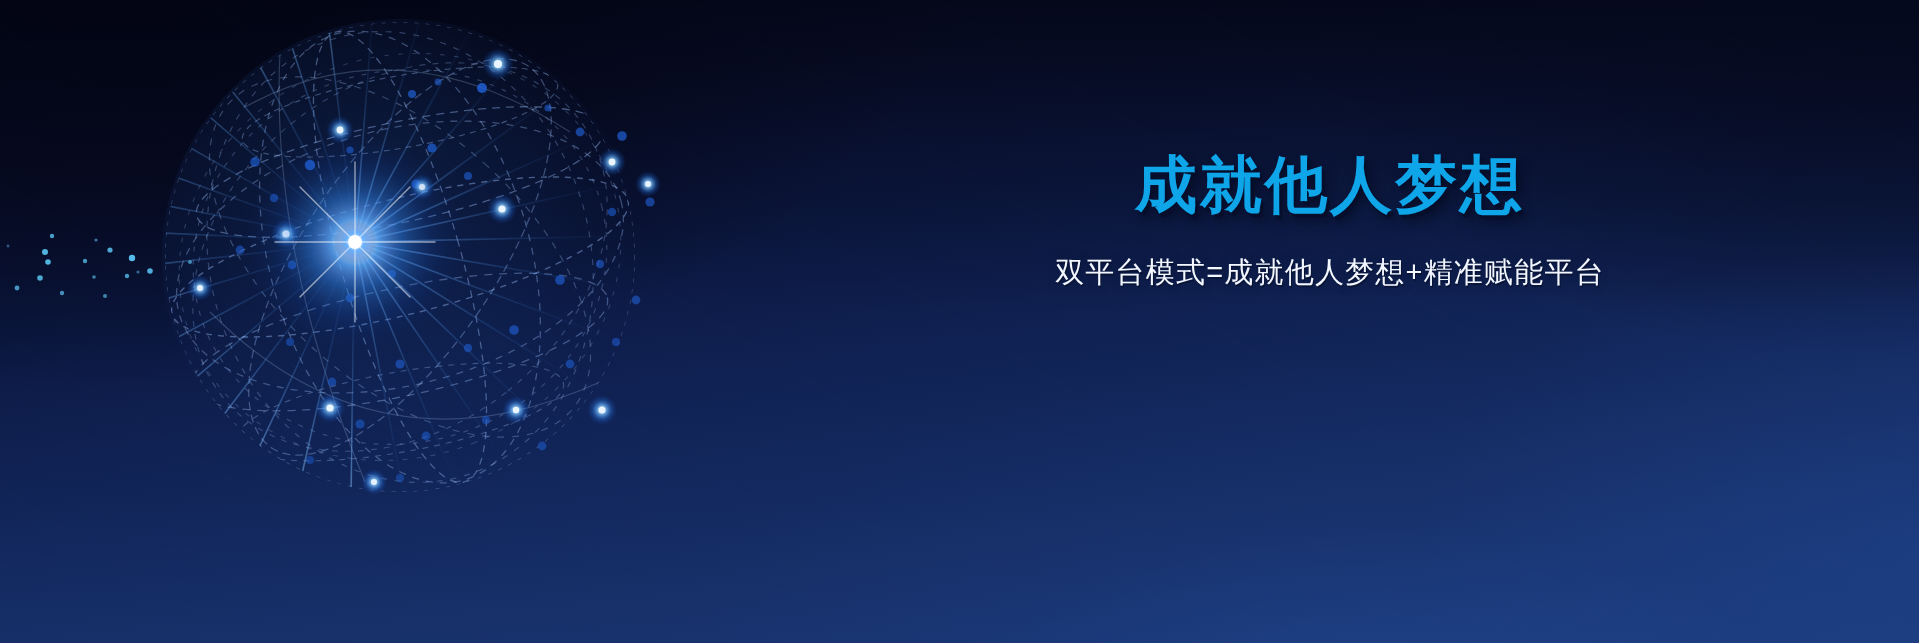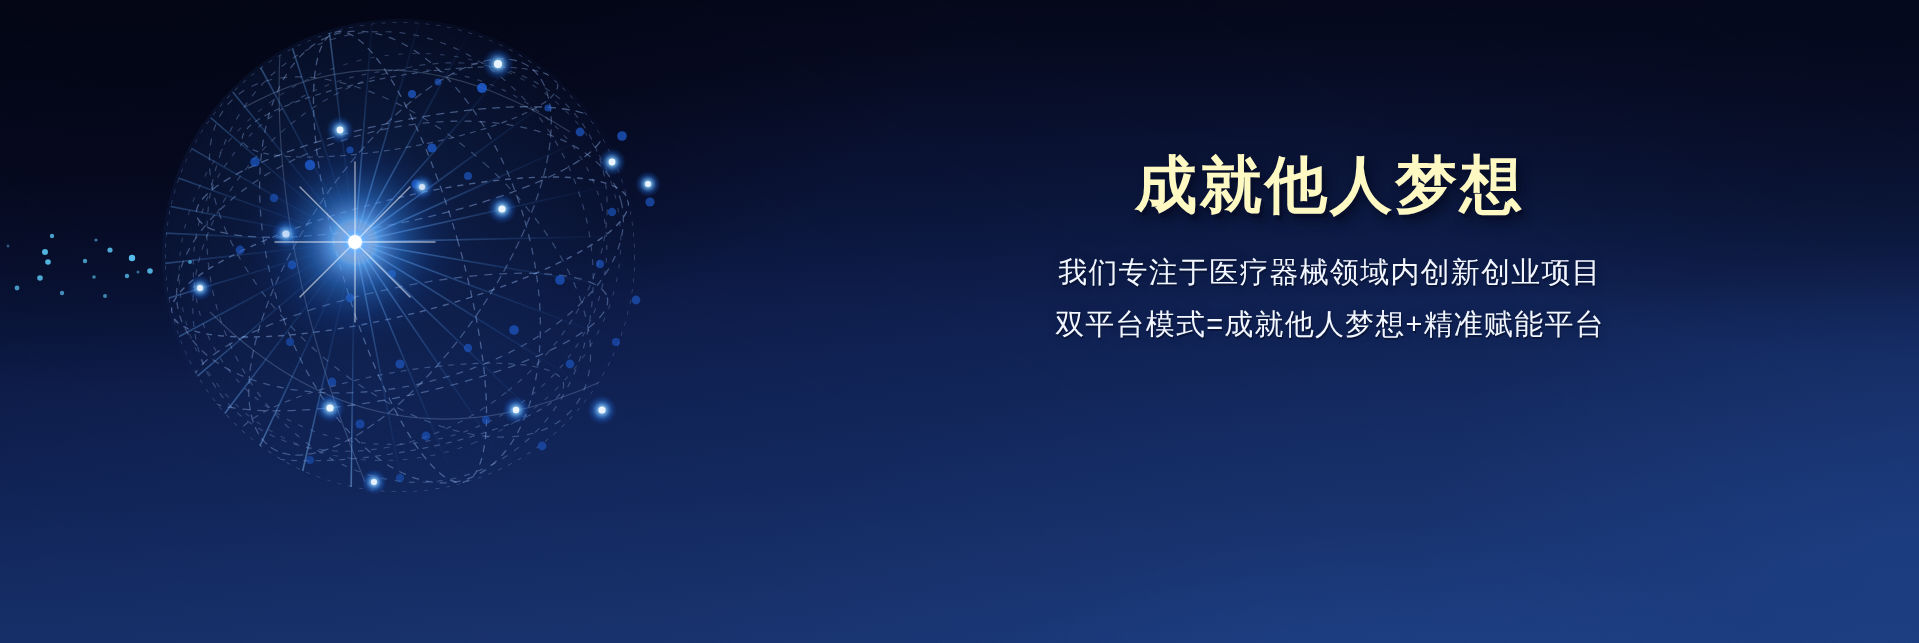--- a/index.html
+++ b/index.html
@@ -87,21 +87,21 @@
   
   #copy {
     position: absolute;
     left: 960px;
     top: 150px;
     width: 740px;
     text-align: center;
   }
   .headline {
     margin: 0;
-    color: #fef9c3;
+    color: #0ea5e9;
     font-size: 62px;
     line-height: 1.12;
     font-weight: 700;
     letter-spacing: 3px;
     text-shadow:
       3px 4px 0 rgba(6,14,42,0.85),
       5px 7px 10px rgba(3,8,26,0.55);
   }
   .sub-list {
     margin: 28px 0 0 0;
@@ -354,18 +354,17 @@
       <circle cx="17" cy="88" r="2.4" opacity="0.70"></circle>
       <circle cx="62" cy="93" r="2.2" opacity="0.66"></circle>
       <circle cx="105" cy="96" r="2.0" opacity="0.60"></circle>
       <circle cx="8" cy="46" r="1.4" opacity="0.40"></circle>
     </g>
   </svg>
 
   <div id="copy">
     <h1 class="headline">成就他人梦想</h1>
     <ul class="sub-list">
-      <li class="sub-line">我们专注于医疗器械领域内创新创业项目</li>
       <li class="sub-line">双平台模式=成就他人梦想+精准赋能平台</li>
     </ul>
   </div>
 
 </div>
 
 </body></html>

